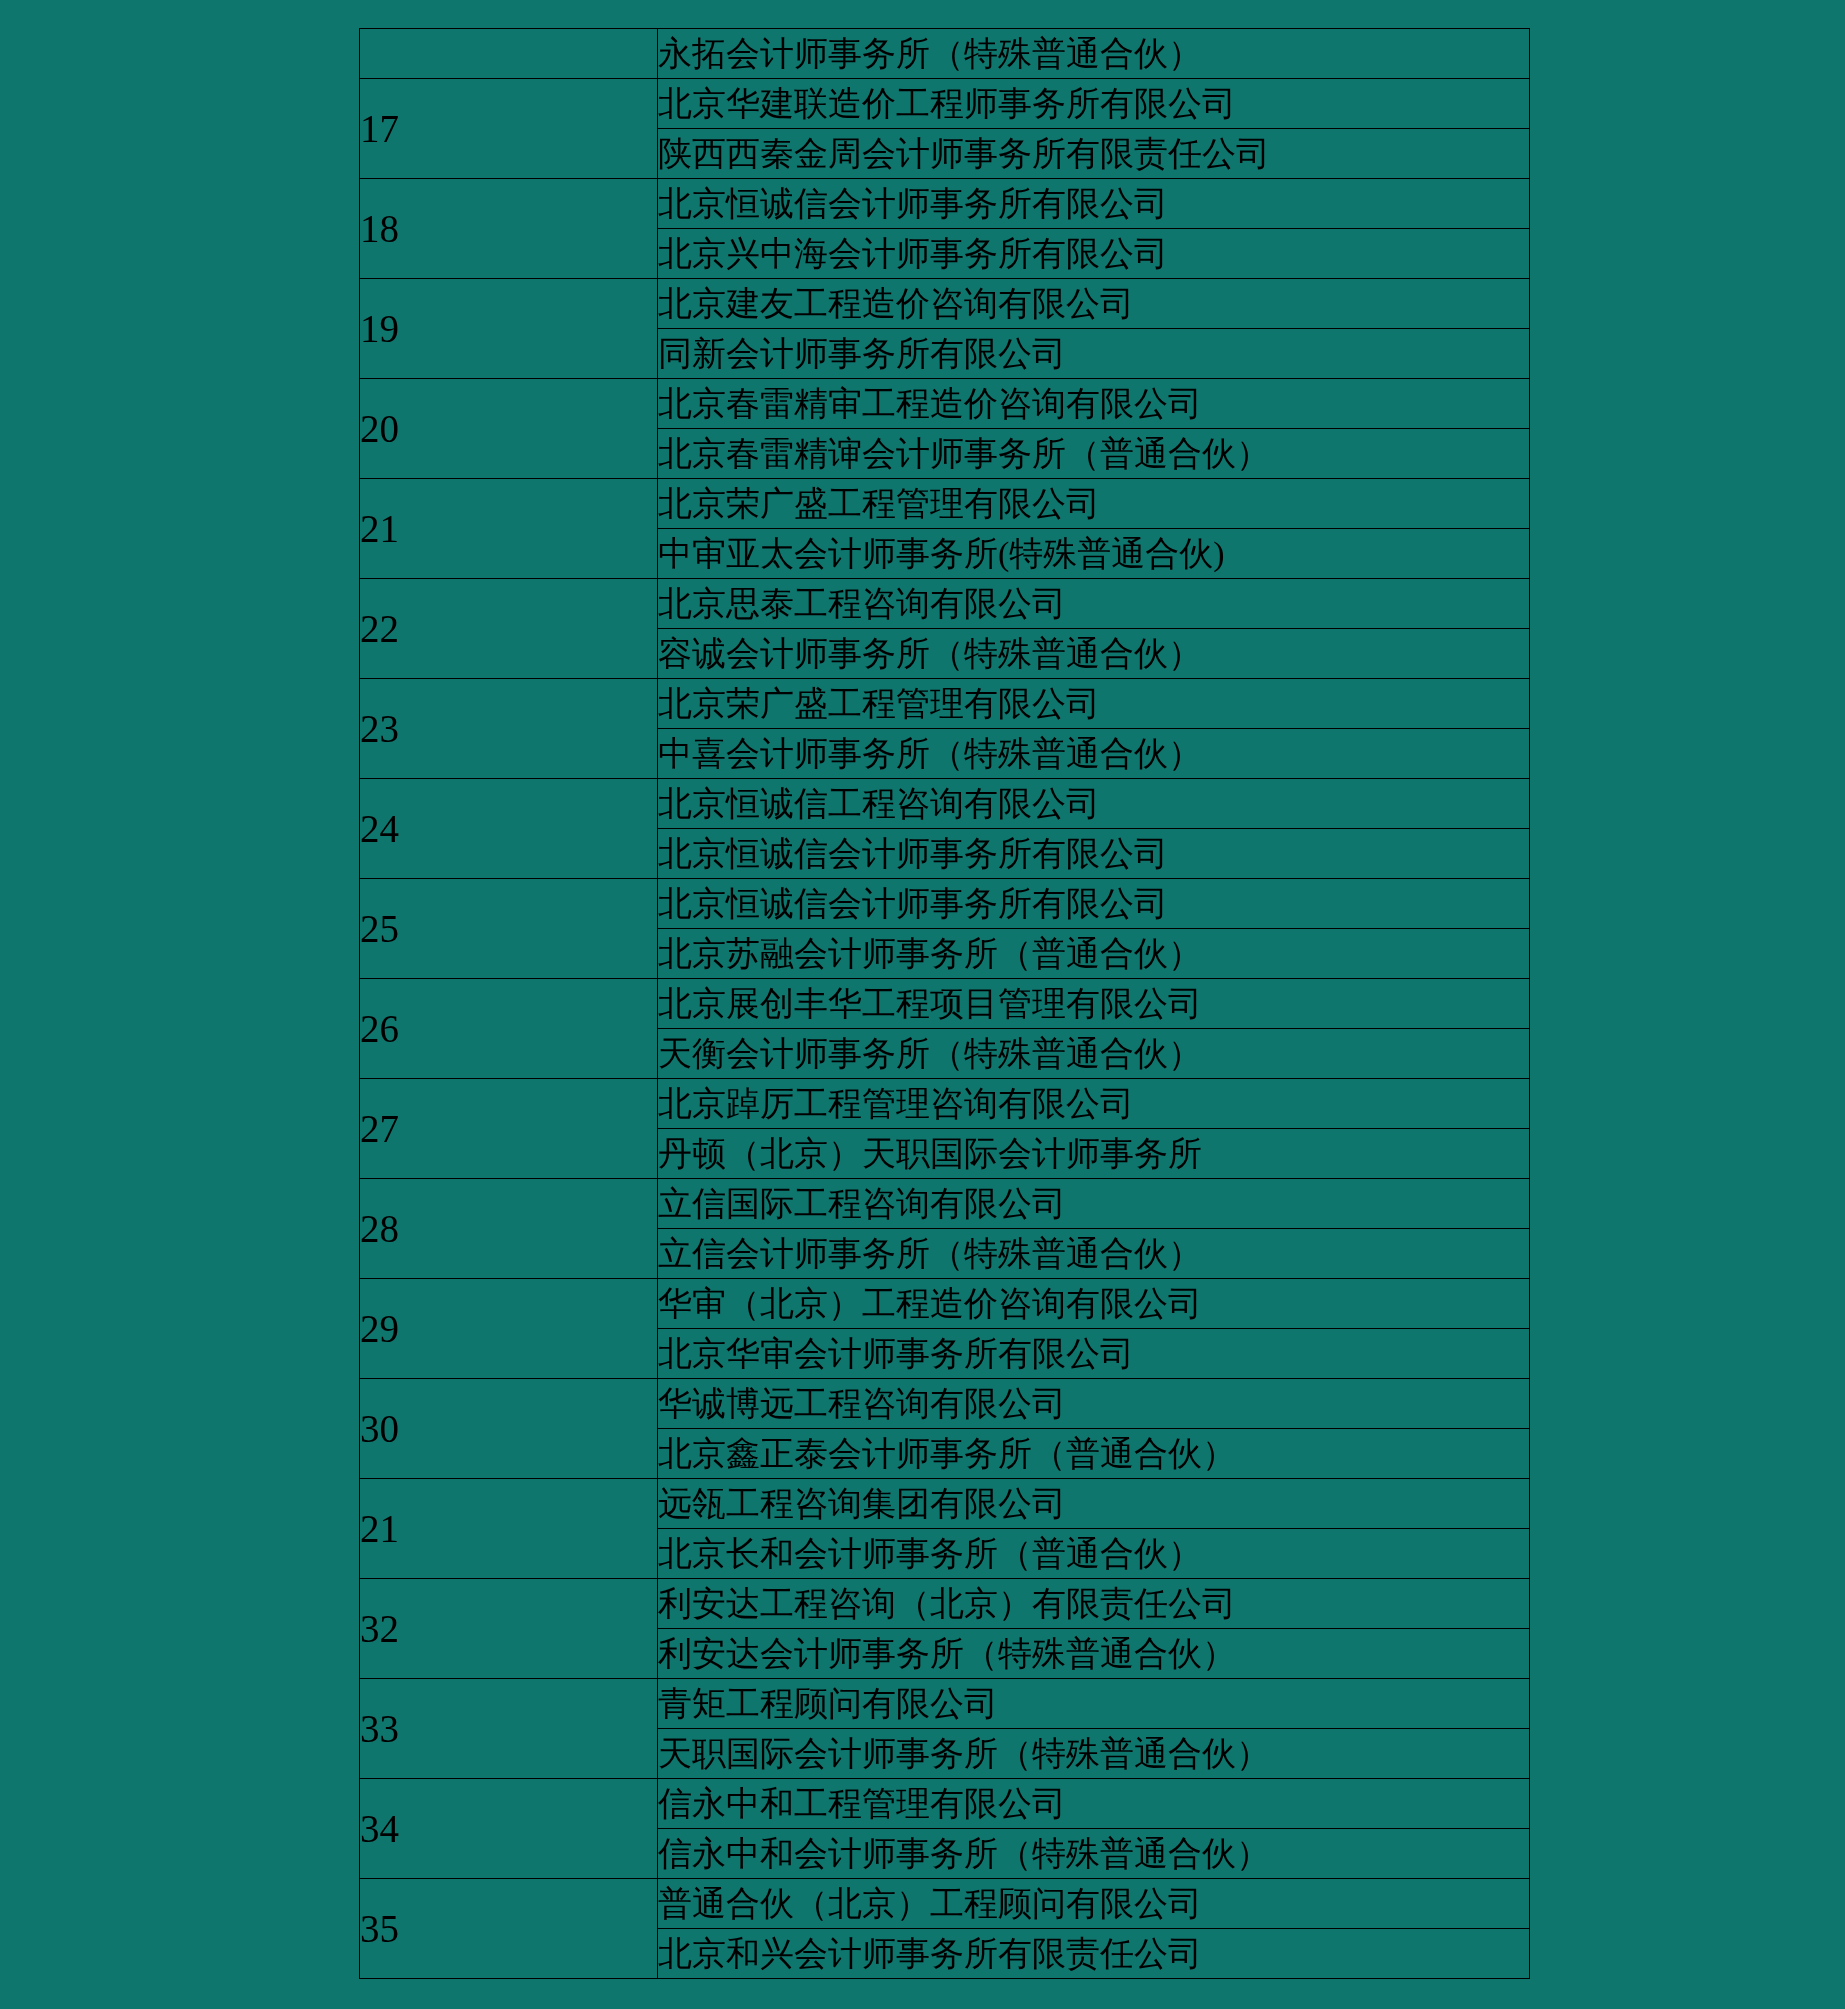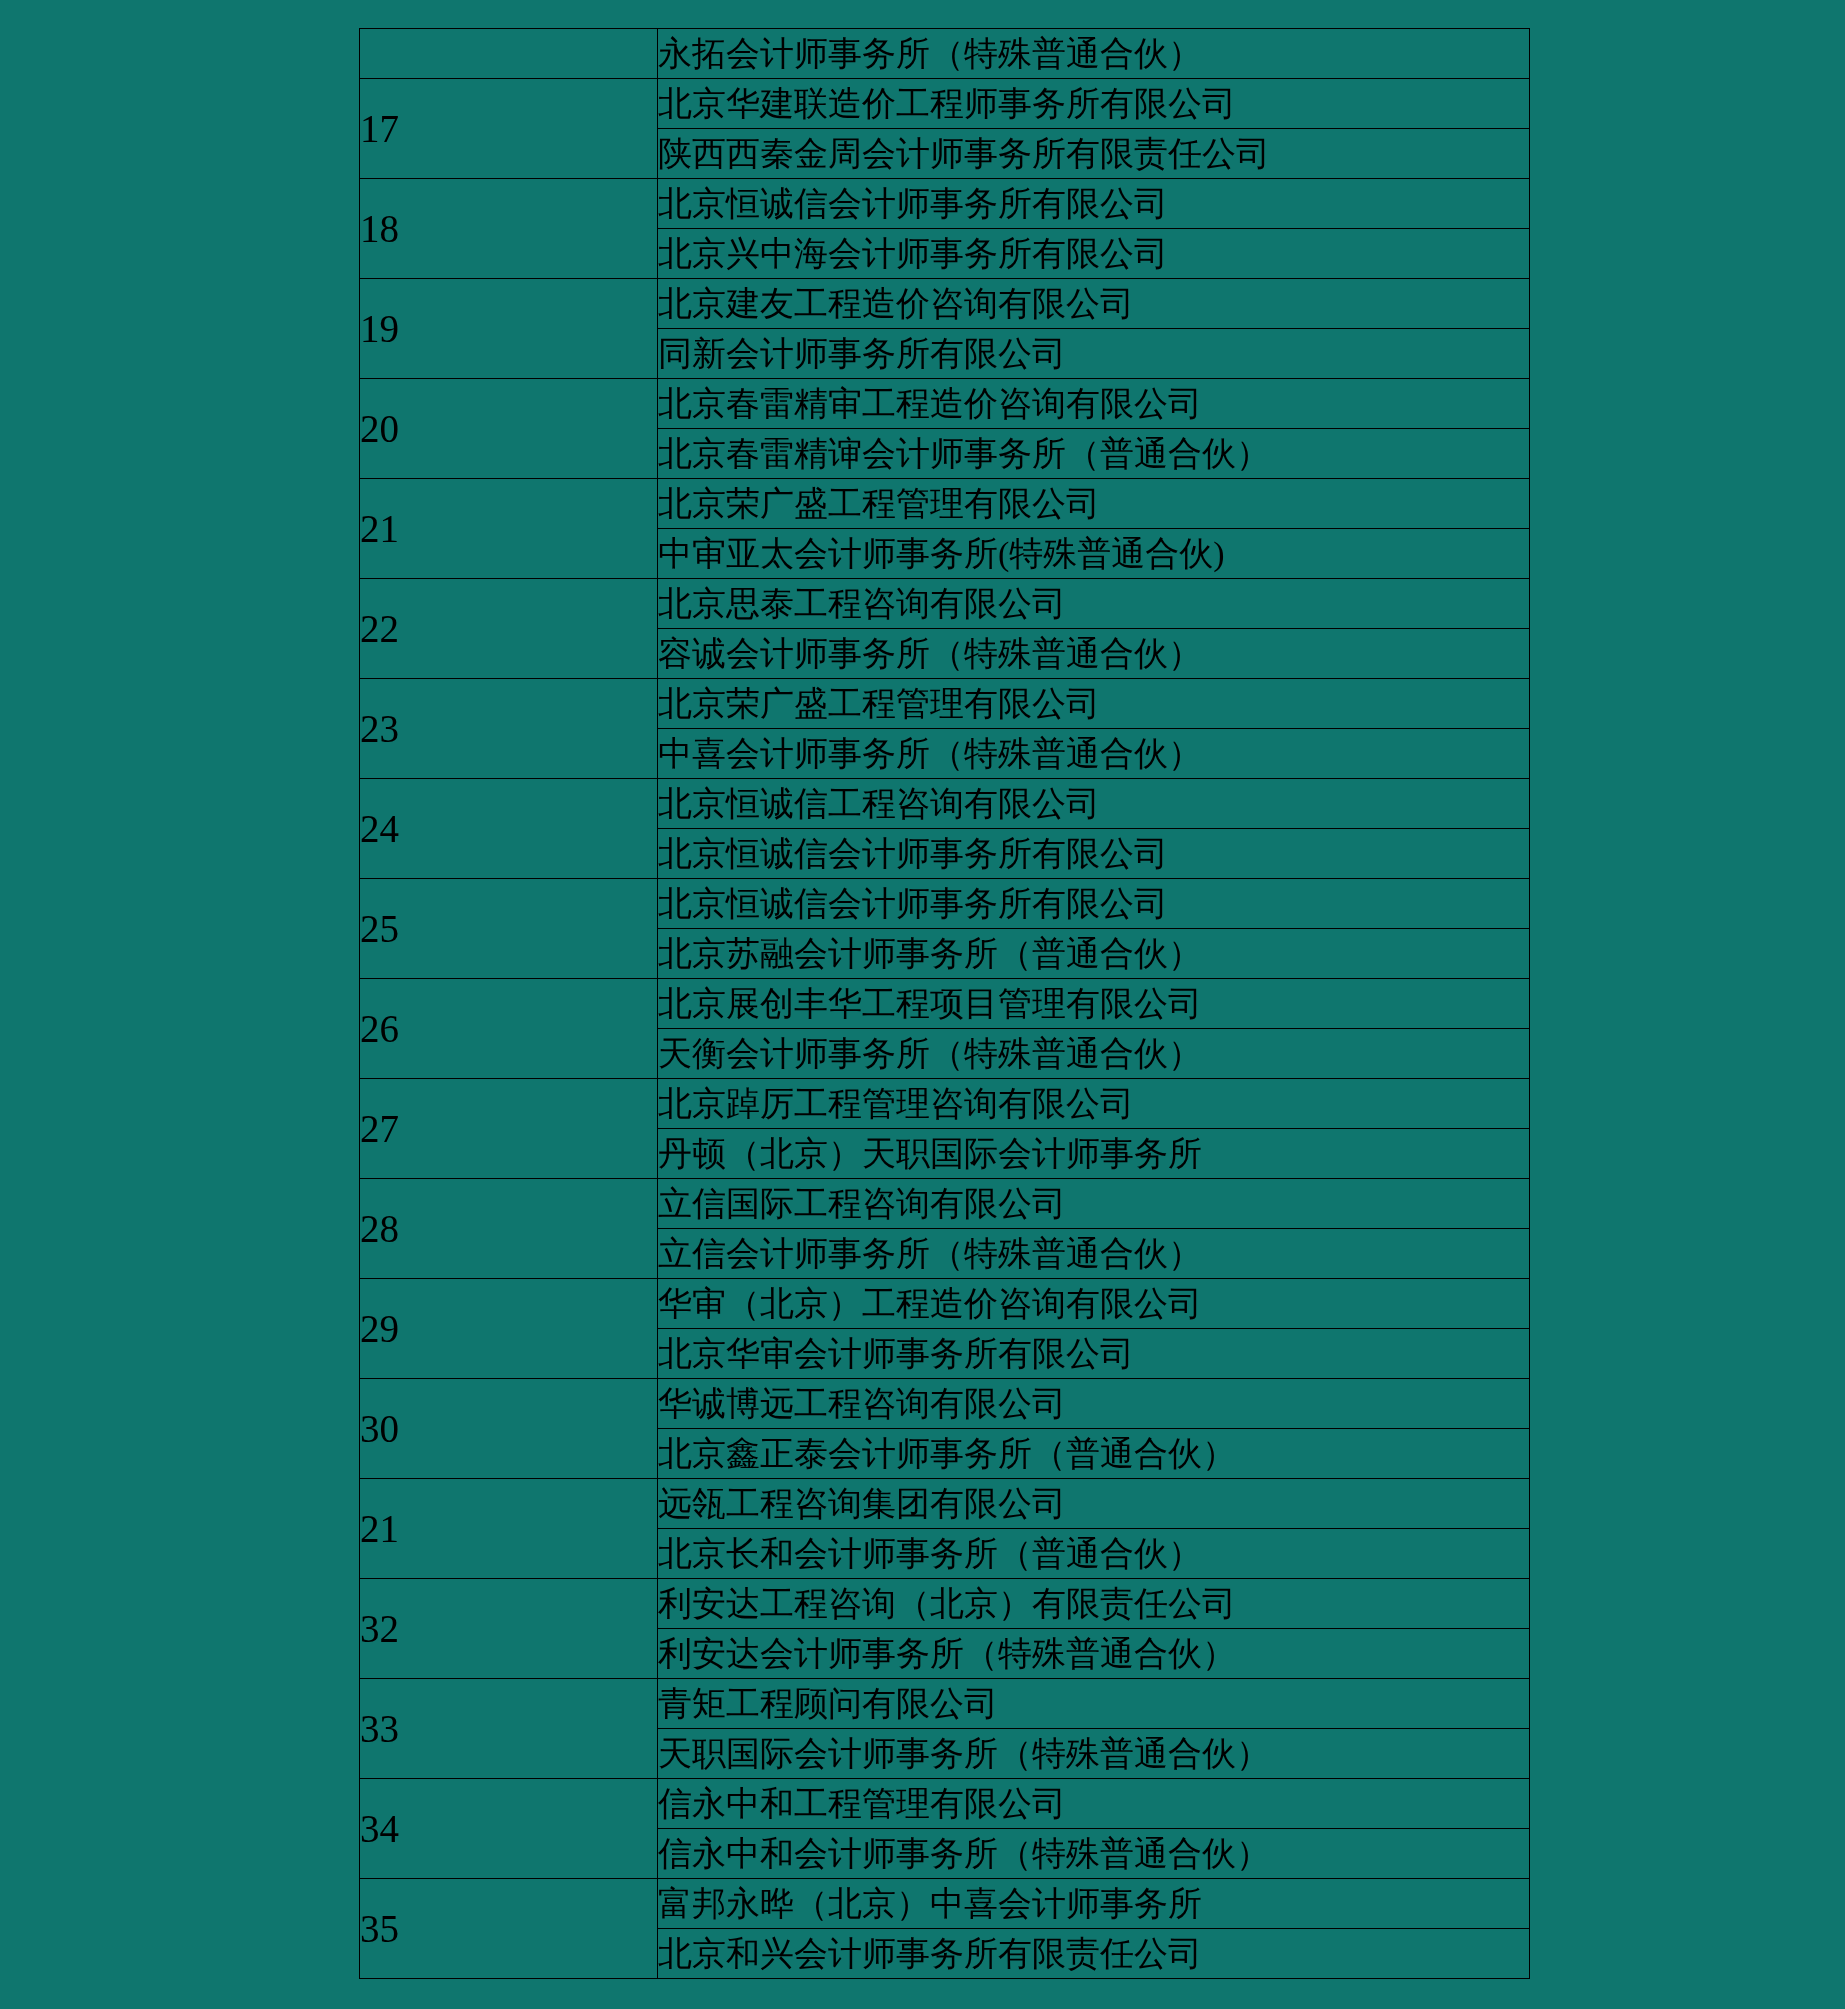--- a/index.html
+++ b/index.html
@@ -182,21 +182,21 @@
         </tr>
         <tr>
           <td class="num" rowspan="2">34</td>
           <td class="name">信永中和工程管理有限公司</td>
         </tr>
         <tr>
           <td class="name">信永中和会计师事务所（特殊普通合伙）</td>
         </tr>
         <tr>
           <td class="num" rowspan="2">35</td>
-          <td class="name">富邦永晔（北京）中喜会计师事务所</td>
+          <td class="name">普通合伙（北京）工程顾问有限公司</td>
         </tr>
         <tr>
           <td class="name">北京和兴会计师事务所有限责任公司</td>
         </tr>
       </tbody>
   </table>
 </div>
 
 
 </body></html>

